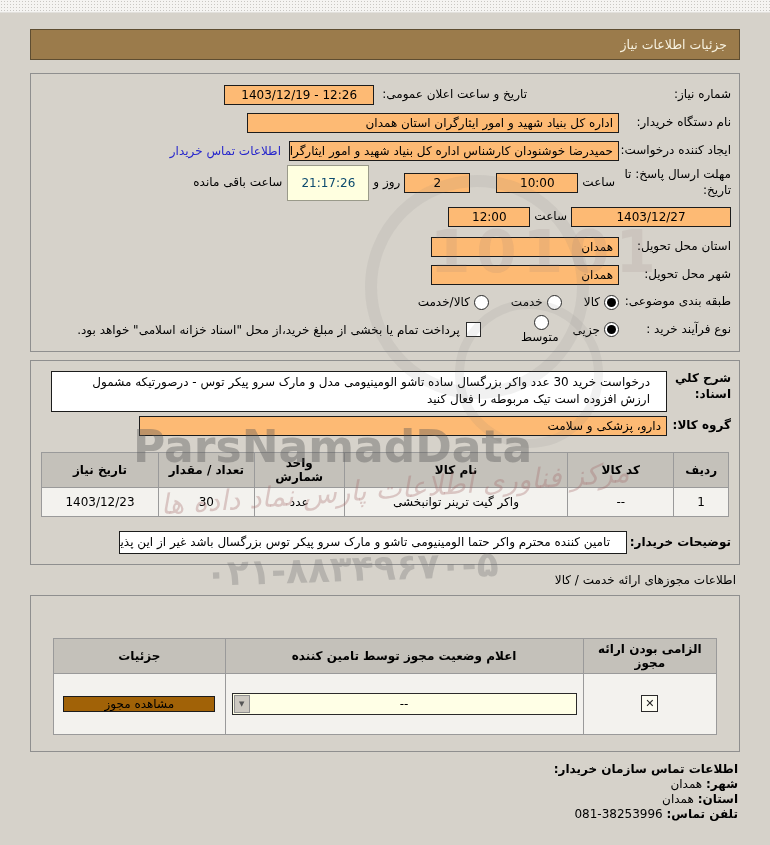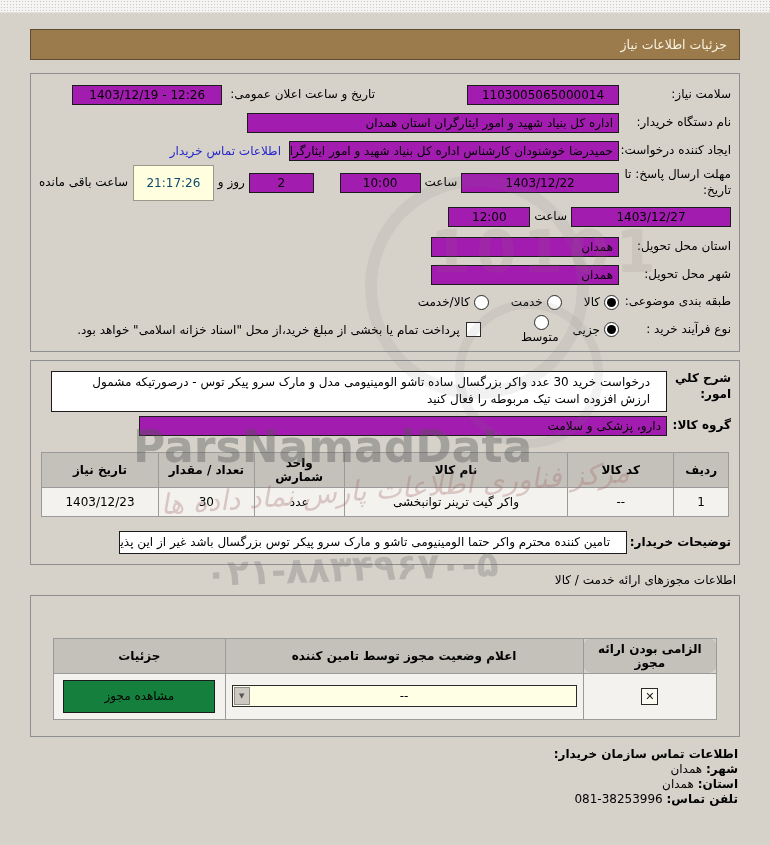--- a/index.html
+++ b/index.html
@@ -18,21 +18,21 @@
     margin:16px 30px 13px;height:31px;background:#9b7b4b;border:1px solid #5e4d31;
     display:flex;align-items:center;padding:0 12px;color:#f7f2e0;font-size:12.5px;
     box-sizing:border-box;
   }
   .box{margin:0 30px 8px;border:1px solid #8f8f8f;padding:7px 8px;position:relative;background:#d6d2ca;}
   .frow{display:flex;align-items:center;min-height:28px;}
   .frow.top{align-items:flex-start;padding-top:3px;}
   .flabel{line-height:1.3;flex-shrink:0;}
   .w112{width:112px;}
   .inp{
-    background:#a21caf;border:1px solid #1c1c1c;height:20px;box-sizing:border-box;
+    background:#fdba74;border:1px solid #1c1c1c;height:20px;box-sizing:border-box;
     display:flex;align-items:center;padding:0 5px;overflow:hidden;white-space:nowrap;
   }
   .center{justify-content:center;}
   .grow{flex:1;padding-left:14px;}
   .link{color:#2626cc;margin-right:8px;cursor:pointer;white-space:nowrap;}
   .yellowbox{
     background:#ffffe0;border:1px solid #9a9a8a;color:#0c4a6e;height:36px;width:82px;
     display:flex;align-items:center;justify-content:center;box-sizing:border-box;
   }
   .radio{
@@ -65,21 +65,21 @@
   .sel{
     width:345px;height:22px;background:#ffffe6;border:1px solid #2a2a2a;margin:3px auto;
     position:relative;display:flex;align-items:center;justify-content:center;box-sizing:border-box;
   }
   .sel-arrow{
     position:absolute;left:1px;top:1px;bottom:1px;width:16px;background:#cdc9c1;
     border:1px solid #8f8f8f;display:flex;align-items:center;justify-content:center;
     font-size:7px;color:#555;box-sizing:border-box;
   }
   .ybtn{
-    width:152px;height:33px;background:#15803d;border:1px solid #1c1c1c;margin:3px auto;
+    width:152px;height:16px;background:#a16207;border:1px solid #1c1c1c;margin:19px auto;
     display:flex;align-items:center;justify-content:center;cursor:pointer;box-sizing:border-box;
   }
   .contact{margin:10px 32px 0;line-height:15.2px;}
   .contact p{margin:0;}
   
   .wm{position:absolute;pointer-events:none;z-index:9;}
   .wm-circle{border-radius:50%;border:12px solid rgba(120,120,120,0.10);}
   .wm-digits{
     font-size:58px;font-weight:bold;color:rgba(140,115,115,0.13);direction:ltr;
     unicode-bidi:bidi-override;letter-spacing:6px;
@@ -100,41 +100,39 @@
 </head>
 <body>
 
 <div class="top-strip"></div>
 
 <div class="title-bar">جزئیات اطلاعات نیاز</div>
 
 <div class="box">
 
   <div class="frow">
-    <div class="flabel w112">سلامت نیاز:</div>
-    <div class="inp center" style="width:152px;">1103005065000014</div>
+    <div class="flabel w112">شماره نیاز:</div>
     <div style="width:92px;"></div>
     <div class="flabel" style="margin-left:8px;">تاریخ و ساعت اعلان عمومی:</div>
     <div class="inp center" style="width:150px;">12:26 - 1403/12/19</div>
   </div>
 
   <div class="frow">
     <div class="flabel w112">نام دستگاه خریدار:</div>
     <div class="inp" style="width:372px;">اداره کل بنیاد شهید و امور ایثارگران استان همدان</div>
   </div>
 
   <div class="frow">
     <div class="flabel w112">ایجاد کننده درخواست:</div>
     <div class="inp" style="width:330px;">حمیدرضا خوشنودان کارشناس اداره کل بنیاد شهید و امور ایثارگران استان همدا</div>
     <span class="link">اطلاعات تماس خریدار</span>
   </div>
 
   <div class="frow" style="min-height:32px;">
     <div class="flabel w112">مهلت ارسال پاسخ: تا تاریخ:</div>
-    <div class="inp center" style="width:160px;">1403/12/22</div>
     <div class="flabel" style="margin:0 4px;">ساعت</div>
     <div class="inp center" style="width:82px;">10:00</div>
     <div style="width:26px;"></div>
     <div class="inp center" style="width:66px;">2</div>
     <div class="flabel" style="margin:0 4px;">روز و</div>
     <div class="yellowbox">21:17:26</div>
     <div class="flabel" style="margin-right:5px;">ساعت باقی مانده</div>
   </div>
 
   <div class="frow" style="min-height:32px;">
@@ -183,21 +181,21 @@
       <span class="cb"></span>
       <span>پرداخت تمام یا بخشی از مبلغ خرید،از محل "اسناد خزانه اسلامی" خواهد بود.</span>
     </span>
   </div>
 
 </div>
 
 <div class="box">
 
   <div class="frow top">
-    <div class="flabel bold" style="width:64px;">شرح کلي امور:</div>
+    <div class="flabel bold" style="width:64px;">شرح کلي اسناد:</div>
     <div class="txtbox grow" style="margin-left:12px;min-height:40px;">درخواست خرید 30 عدد واکر بزرگسال ساده تاشو الومینیومی مدل و مارک سرو پیکر توس - درصورتیکه مشمول ارزش افزوده است تیک مربوطه را فعال کنید</div>
   </div>
 
 
   <div class="frow">
     <div class="flabel bold" style="width:64px;">گروه کالا:</div>
     <div class="inp grow" style="margin-left:100px;">دارو، پزشکی و سلامت</div>
   </div>
 
   <div class="t1wrap">
@@ -231,21 +229,21 @@
   </div>
 
 </div>
 
 <div class="section-label">اطلاعات مجوزهای ارائه خدمت / کالا</div>
 
 <div class="box box3">
   <table>
     <thead>
       <tr>
-        <th style="width:162px;border-radius:9px;">الزامی بودن ارائه مجوز</th>
+        <th style="width:162px;">الزامی بودن ارائه مجوز</th>
         <th>اعلام وضعیت مجوز توسط تامین کننده</th>
         <th style="width:162px;">جزئیات</th>
       </tr>
     </thead>
     <tbody>
       <tr>
         <td>
           <span class="cbx">
             <span>✕</span>
           </span>

